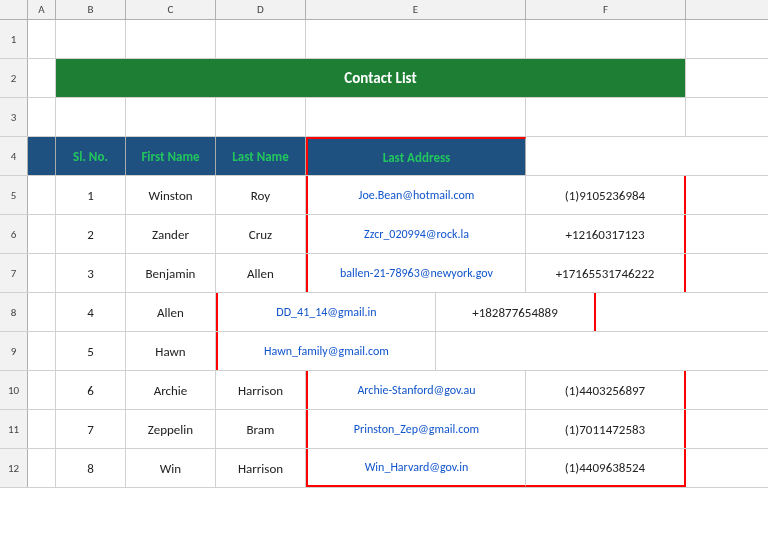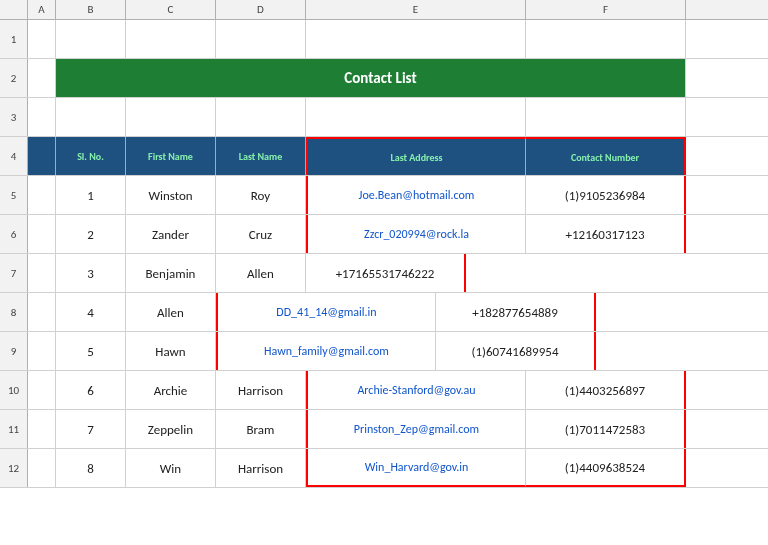--- a/index.html
+++ b/index.html
@@ -96,23 +96,23 @@
       color: #fff;
       font-weight: bold;
       font-size: 15px;
       justify-content: center;
       padding-left: 24px;
     }
 
     
     .header-cell {
       background: #1e5080;
-      color: #86efac;
+      color: #22c55e;
       font-weight: bold;
-      font-size: 10px;
+      font-size: 13px;
       text-align: center;
       justify-content: center;
       border-right: 1px solid #aaa;
     }
 
     
     .data-cell {
       background: #fff;
       text-align: center;
     }
@@ -186,21 +186,20 @@
       <div class="cell col-f data-cell"></div>
     </div>
 
     <div class="grid-row">
       <div class="row-num">4</div>
       <div class="cell col-a header-cell"></div>
       <div class="cell col-b header-cell">Sl. No.</div>
       <div class="cell col-c header-cell">First Name</div>
       <div class="cell col-d header-cell">Last Name</div>
       <div class="cell col-e header-cell red-border-left red-border-top">Last Address</div>
-      <div class="cell col-f header-cell red-border-top red-border-right">Contact Number</div>
     </div>
 
     <div class="grid-row">
       <div class="row-num">5</div>
       <div class="cell col-a data-cell"></div>
       <div class="cell col-b data-cell">1</div>
       <div class="cell col-c data-cell">Winston</div>
       <div class="cell col-d data-cell">Roy</div>
       <div class="cell col-e data-cell red-border-left">
           <span class="email-link">Joe.Bean@hotmail.com</span>
@@ -219,20 +218,23 @@
         </div>
       <div class="cell col-f data-cell red-border-right">+12160317123</div>
     </div>
 
     <div class="grid-row">
       <div class="row-num">7</div>
       <div class="cell col-a data-cell"></div>
       <div class="cell col-b data-cell">3</div>
       <div class="cell col-c data-cell">Benjamin</div>
       <div class="cell col-d data-cell">Allen</div>
+      <div class="cell col-e data-cell red-border-left">
+          <span class="email-link">ballen-21-78963@newyork.gov</span>
+        </div>
       <div class="cell col-f data-cell red-border-right">+17165531746222</div>
     </div>
 
     <div class="grid-row">
       <div class="row-num">8</div>
       <div class="cell col-a data-cell"></div>
       <div class="cell col-b data-cell">4</div>
       <div class="cell col-c data-cell">Allen</div>
       <div class="cell col-e data-cell red-border-left">
           <span class="email-link">DD_41_14@gmail.in</span>
@@ -241,21 +243,20 @@
     </div>
 
     <div class="grid-row">
       <div class="row-num">9</div>
       <div class="cell col-a data-cell"></div>
       <div class="cell col-b data-cell">5</div>
       <div class="cell col-d data-cell">Hawn</div>
       <div class="cell col-e data-cell red-border-left">
           <span class="email-link">Hawn_family@gmail.com</span>
         </div>
-      <div class="cell col-f data-cell red-border-right">(1)60741689954</div>
     </div>
 
     <div class="grid-row">
       <div class="row-num">10</div>
       <div class="cell col-a data-cell"></div>
       <div class="cell col-b data-cell">6</div>
       <div class="cell col-c data-cell">Archie</div>
       <div class="cell col-d data-cell">Harrison</div>
       <div class="cell col-e data-cell red-border-left">
           <span class="email-link">Archie-Stanford@gov.au</span>

